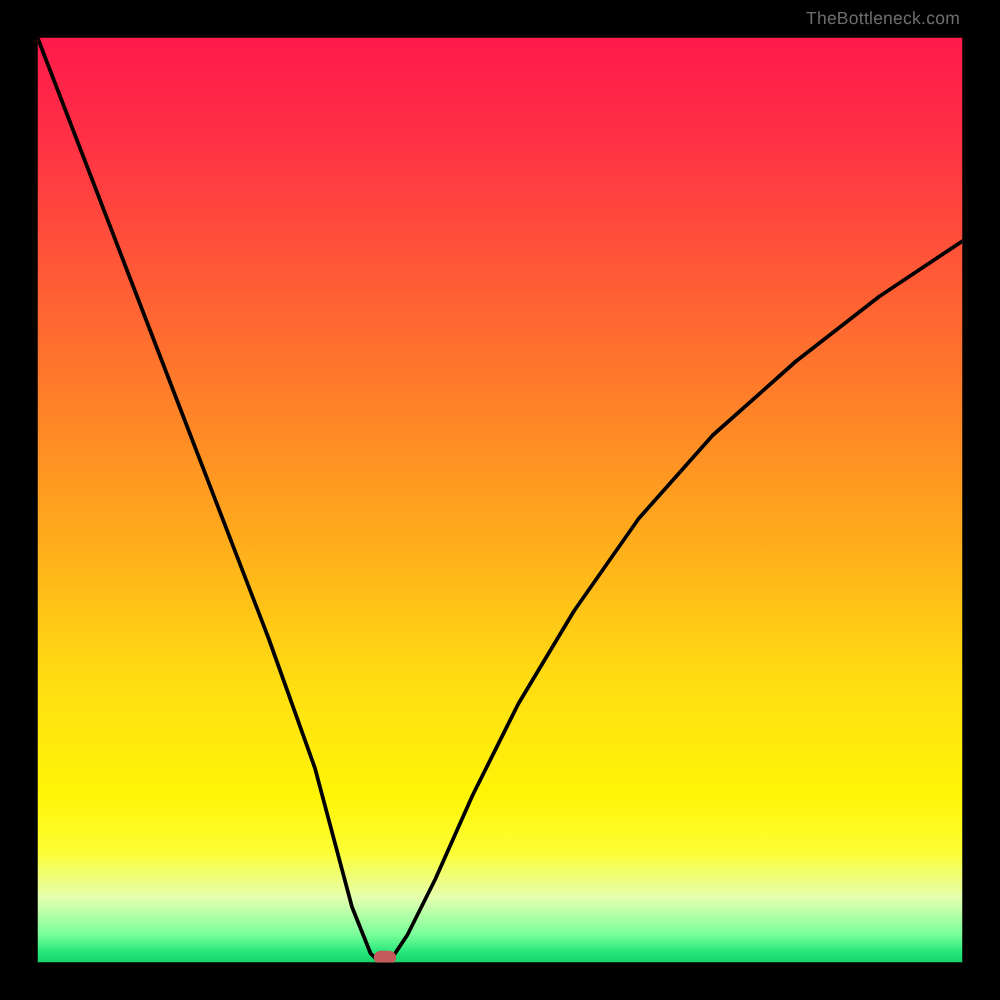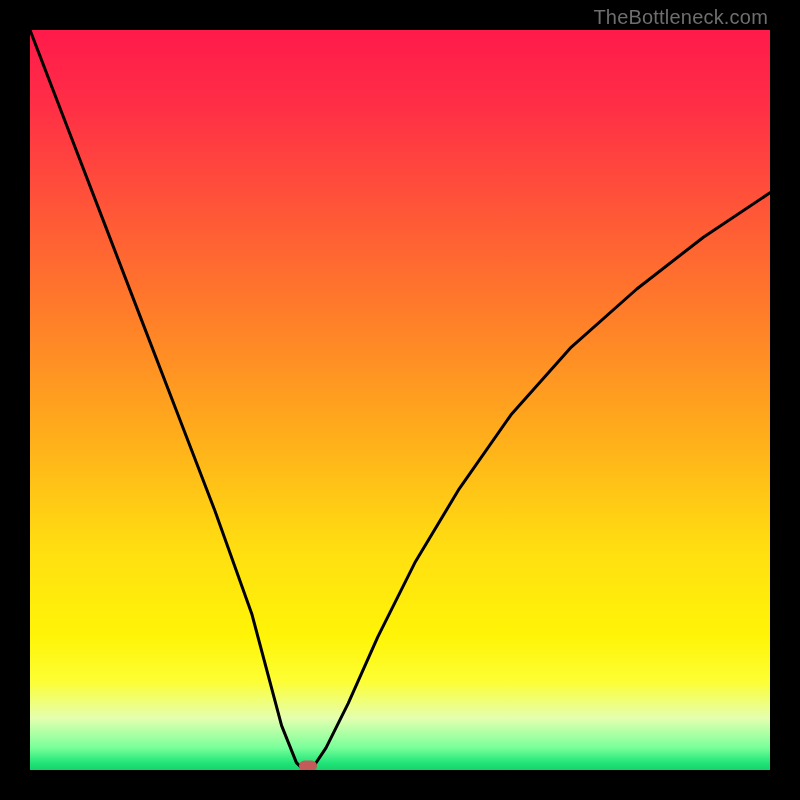--- a/index.html
+++ b/index.html
@@ -48,21 +48,21 @@
     inset:0;
     width:740px;
     height:740px;
     overflow:visible;
   }
   .watermark{
     position:absolute;
     top:6px;
     right:32px;
     color:#6e6e6e;
-    font-size:20px;
+    font-size:14px;
     letter-spacing:0.2px;
     text-align:center;
   }
   .marker{
     position:absolute;
     width:18px;
     height:11px;
     border-radius:6px;
     background:#c45a5a;
     transform:translate(-50%,-50%);

